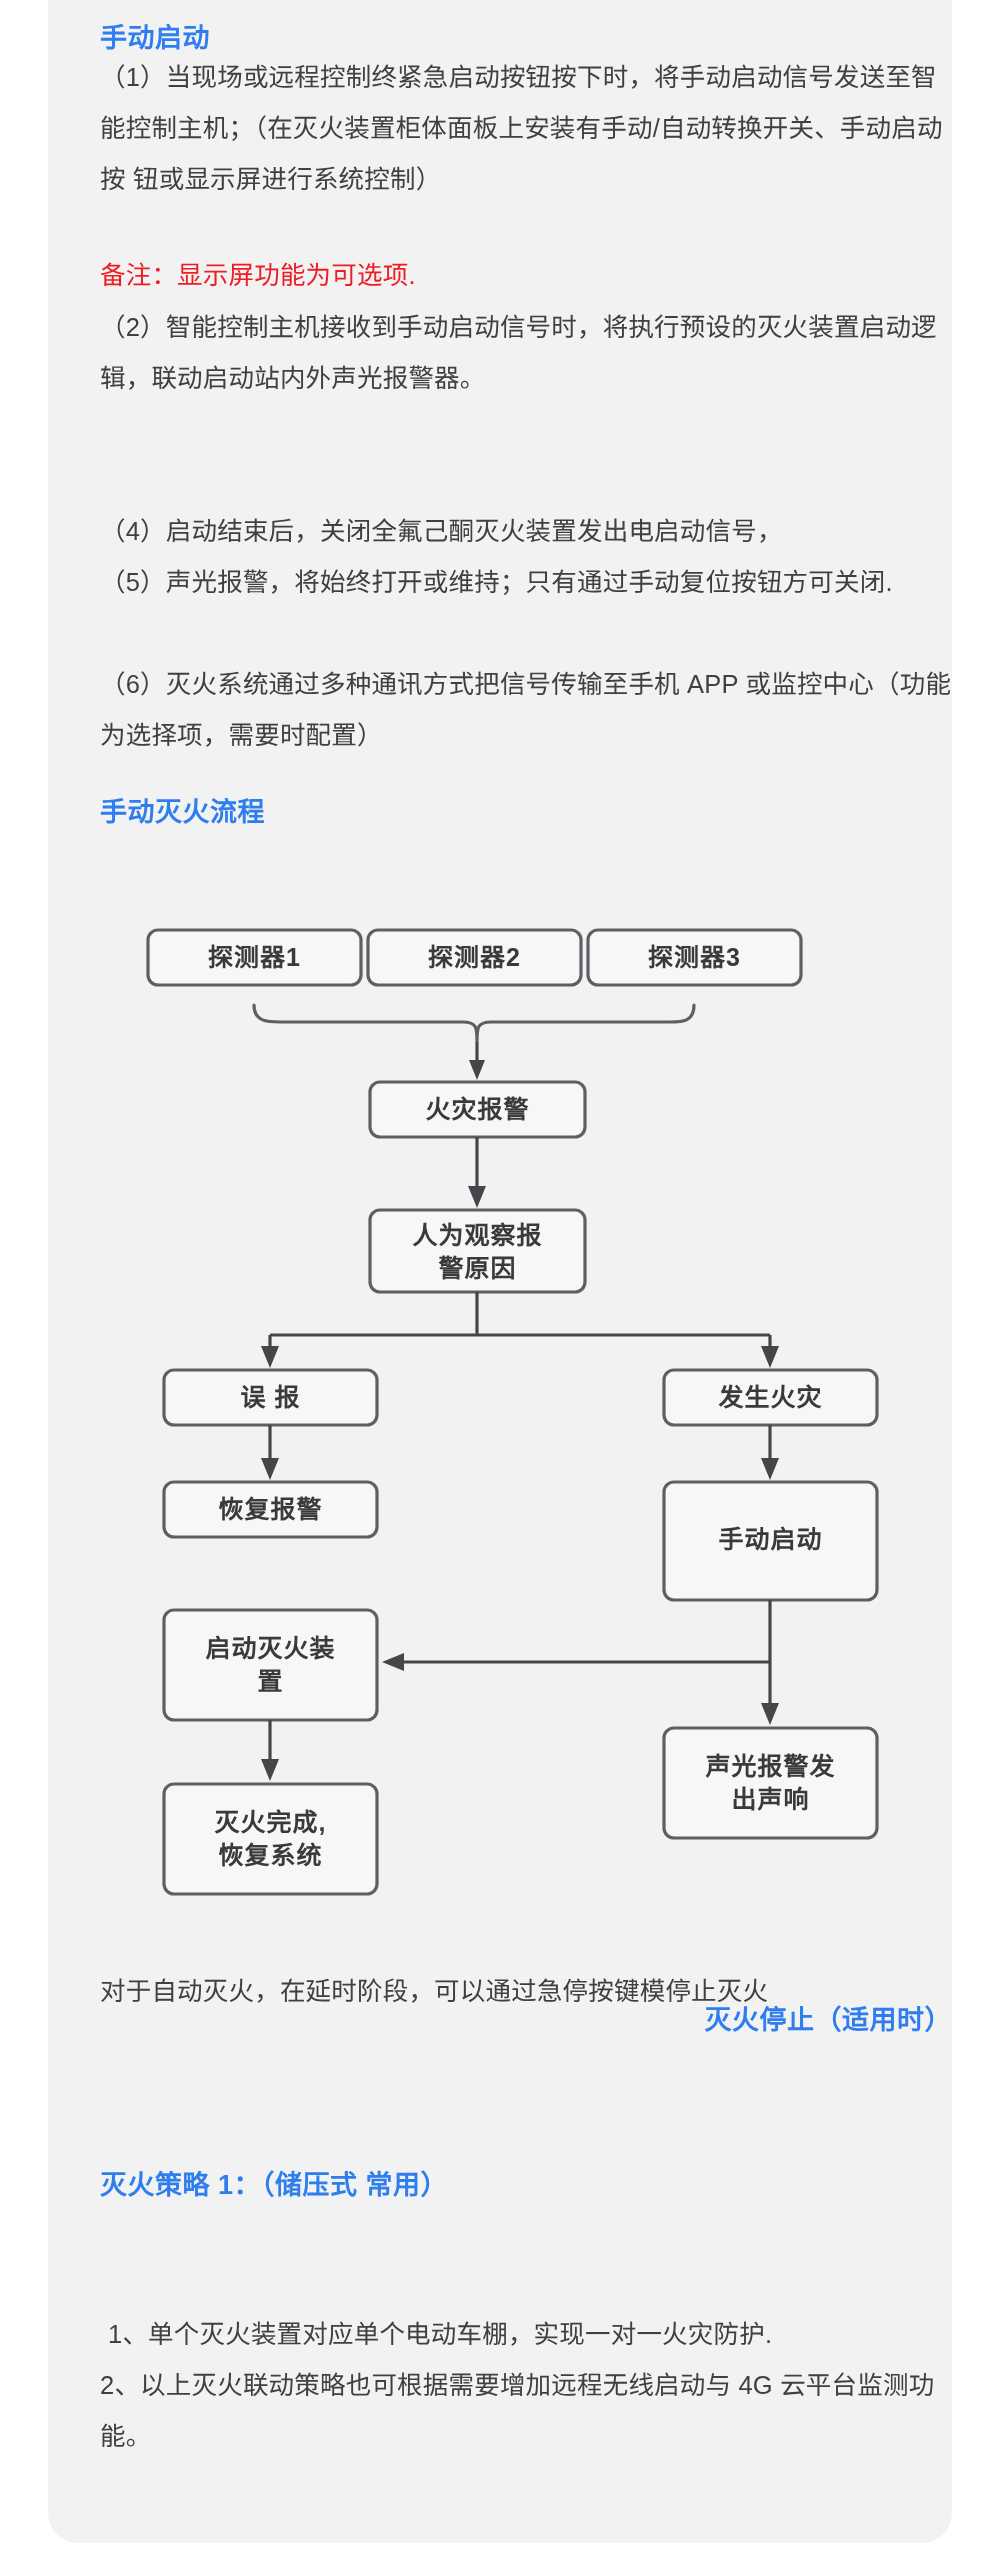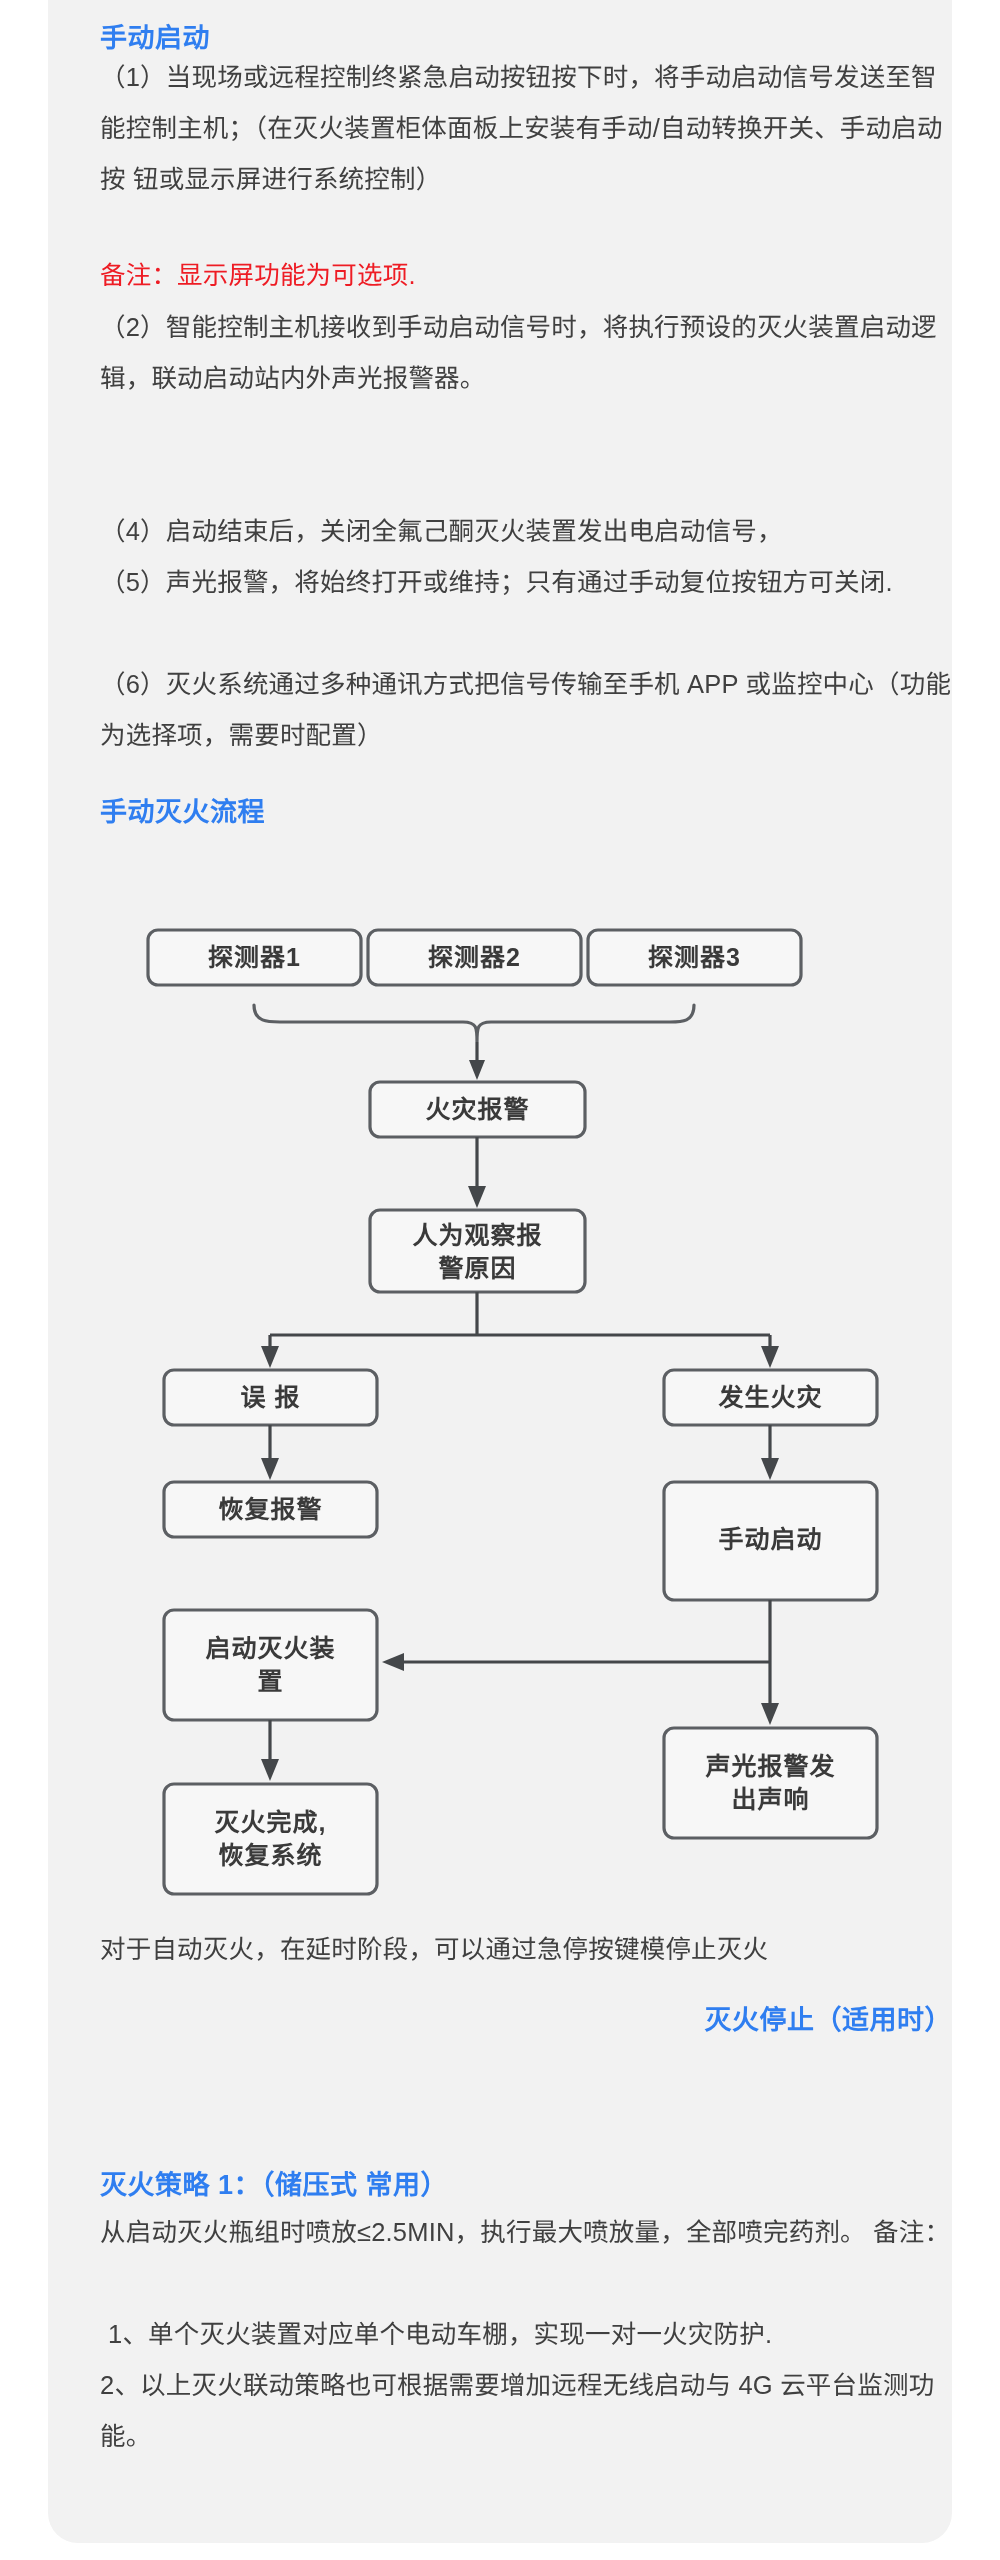--- a/index.html
+++ b/index.html
@@ -229,25 +229,24 @@
           <g class="node">
             <rect x="64" y="884" width="213" height="110" rx="10" ry="10"></rect>
             <text x="170.5" y="924">灭火完成,</text>
             <text x="170.5" y="957">恢复系统</text>
           </g>
         </svg>
       </div>
 
       <h2 class="section-heading block" style="top:2000px;text-align:right;">灭火停止（适用时）</h2>
 
-      <p class="body-text block" style="top:1924px;font-family:Liberation Serif, serif;">对于自动灭火，在延时阶段，可以通过急停按键模停止灭火</p>
+      <p class="body-text block" style="top:1966px;font-family:Liberation Serif, serif;">对于自动灭火，在延时阶段，可以通过急停按键模停止灭火</p>
 
       <h2 class="section-heading block" style="top:2165px;">灭火策略 1：（储压式 常用）</h2>
 
-      <p class="body-text block" style="top:2207px;">从启动灭火瓶组时喷放≤2.5MIN，执行最大喷放量，全部喷完药剂。 备注：</p>
 
       <p class="body-text block" style="top:2309px;margin-left:8px;">1、单个灭火装置对应单个电动车棚，实现一对一火灾防护.</p>
 
       <p class="body-text block" style="top:2360px;">2、以上灭火联动策略也可根据需要增加远程无线启动与 4G 云平台监测功能。</p>
 
     </div>
   </div>
 </div>
 
 </body></html>

